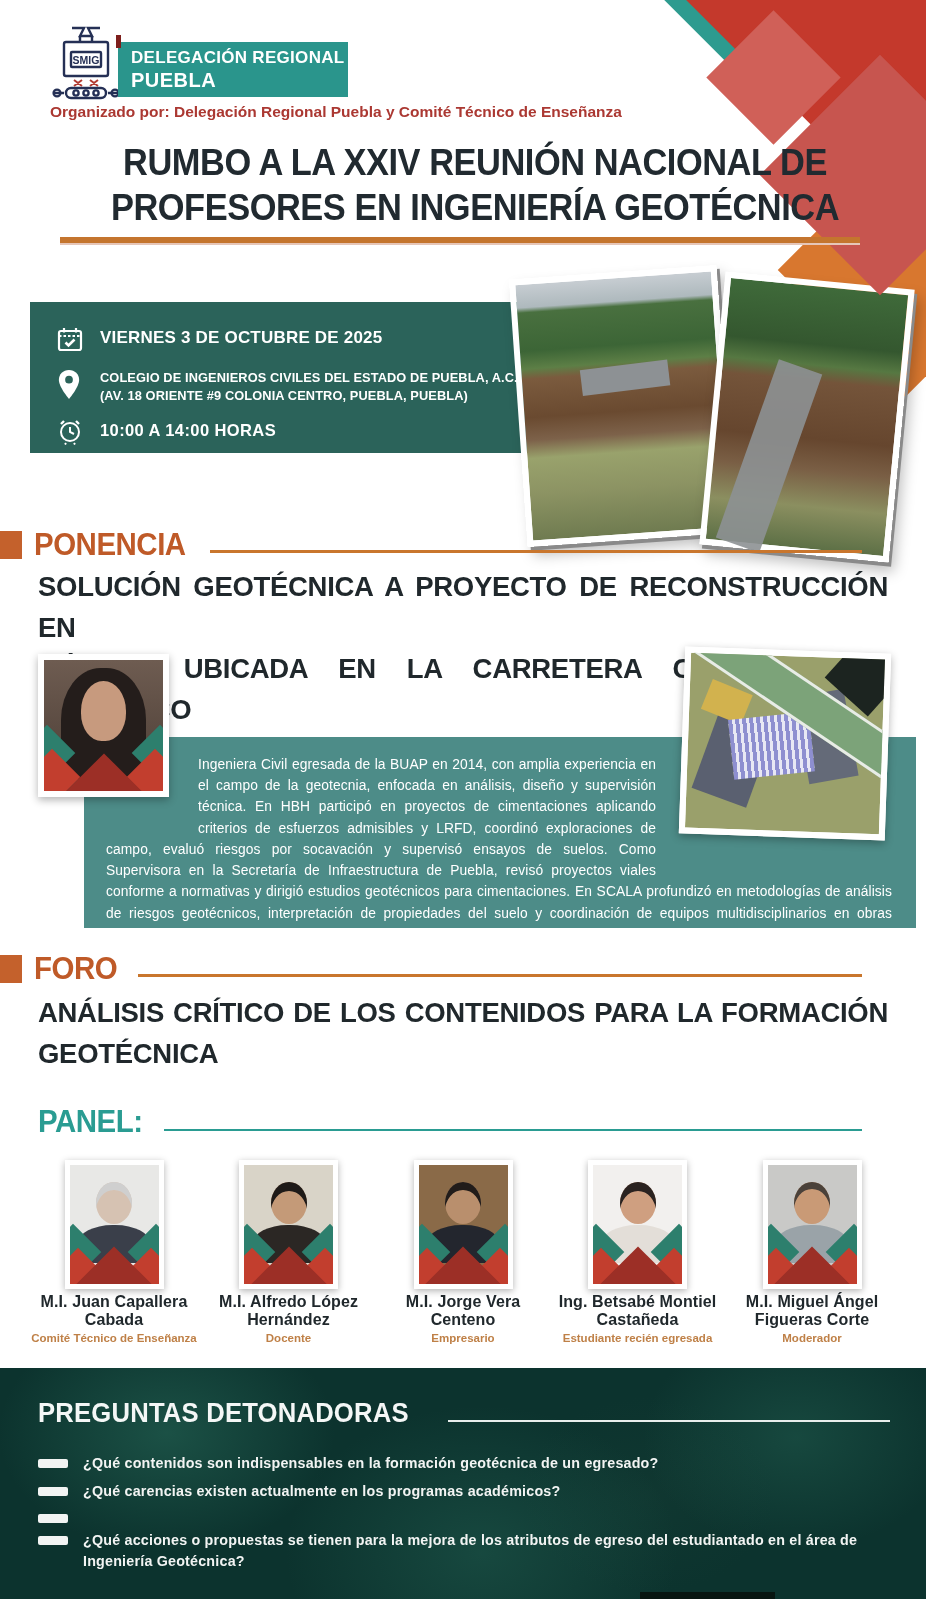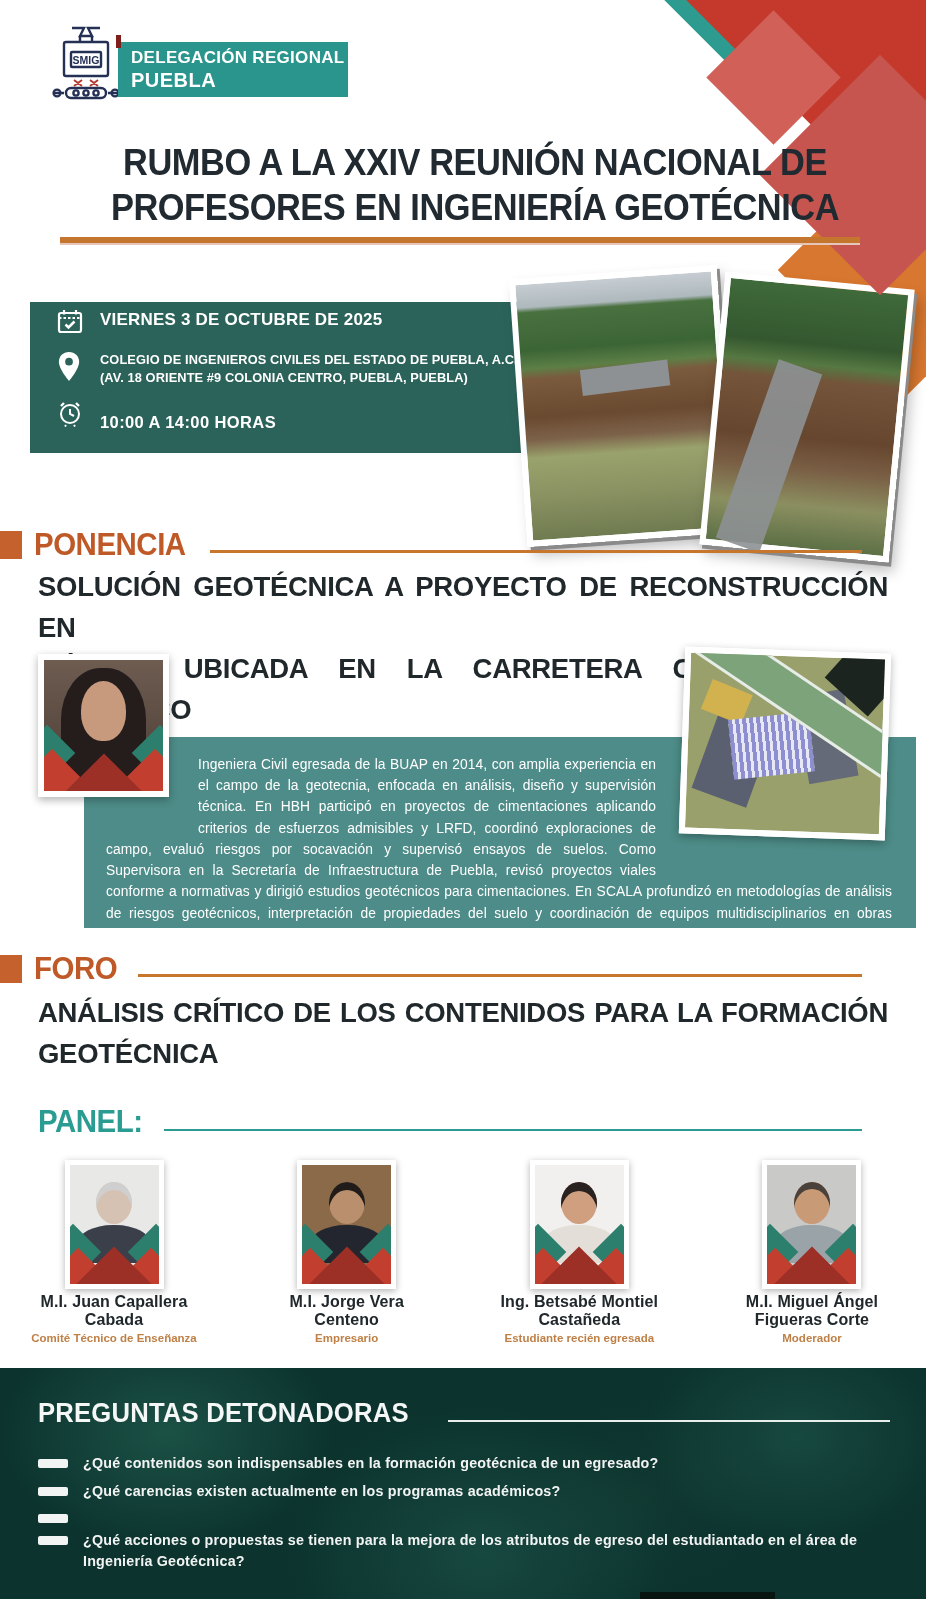--- a/index.html
+++ b/index.html
@@ -27,26 +27,26 @@
 
   
   .main-title{position:absolute;left:0;top:140px;width:926px;text-align:center;color:#212a30;
     font-size:37px;font-weight:800;line-height:45px;letter-spacing:-.5px;z-index:4;padding-left:12px;}
   .main-title .tline{display:block;transform:scaleX(.93);}
   .title-rule{position:absolute;left:60px;top:237px;width:800px;height:6px;background:#c4752e;
     border-bottom:2px solid #e6c6b8;z-index:4;}
 
   
   .event-box{position:absolute;left:30px;top:302px;width:518px;height:151px;background:#2b635a;
-    color:#fff;box-sizing:border-box;padding:4px 14px 0 26px;z-index:1;}
+    color:#fff;box-sizing:border-box;padding:22px 14px 0 26px;z-index:1;}
   .ev-row{display:flex;align-items:flex-start;margin-bottom:11px;}
   .ev-ic{width:30px;flex-shrink:0;margin-right:14px;margin-top:1px;}
   .ev-date{font-size:17px;font-weight:700;letter-spacing:.2px;margin-top:4px;}
   .ev-venue{font-size:12.8px;font-weight:700;line-height:1.4;letter-spacing:.1px;margin-top:1px;}
-  .ev-time{font-size:16.5px;font-weight:700;letter-spacing:.4px;margin-top:15px;}
+  .ev-time{font-size:16.5px;font-weight:700;letter-spacing:.4px;margin-top:5px;}
 
   
   .photo{position:absolute;border:6px solid #fff;box-sizing:border-box;
     box-shadow:3px 4px 0 0 #8a8a8a, 6px 9px 14px rgba(0,0,0,.25);}
   .photo1{left:518px;top:272px;width:208px;height:268px;transform:rotate(-4deg);z-index:2;
     background:linear-gradient(180deg,#c7cdd2 0%,#aeb9bd 9%,#49703f 11%,#3c6536 26%,#5d7f46 33%,
       #7b5b3e 37%,#6a4a30 52%,#7d624a 61%,#99a26c 68%,#8c9363 82%,#6f7b50 100%);}
   .photo2{left:712px;top:280px;width:190px;height:274px;transform:rotate(5.5deg);z-index:3;
     background:linear-gradient(180deg,#3f6a3a 0%,#34572f 22%,#567842 30%,#74543a 36%,#66462e 58%,
       #7a5f45 70%,#8b8f60 84%,#5d7046 100%);}
@@ -177,20 +177,21 @@
       </g>
     </svg>
   </div>
 
   <div class="badge">
     <div class="badge-accent"></div>
     <div class="l1">DELEGACIÓN REGIONAL</div>
     <div class="l2">PUEBLA</div>
   </div>
 
+  <div class="organized">Organizado por: Delegación Regional Puebla y Comité Técnico de Enseñanza</div>
 
   <div class="main-title">
     <span class="tline">RUMBO A LA XXIV REUNIÓN NACIONAL DE</span>
     <span class="tline">PROFESORES EN INGENIERÍA GEOTÉCNICA</span>
   </div>
   <div class="title-rule"></div>
 
   <div class="event-box">
     <div class="ev-row">
       <span class="ev-ic">
@@ -306,20 +307,37 @@
               <span class="g gtr"></span>
               <span class="g grr"></span>
               <span class="g gc"></span>
             </div>
         </div>
       </div>
       <div class="name">M.I. Juan Capallera Cabada</div>
       <div class="role">Comité Técnico de Enseñanza</div>
     </div>
     <div class="member">
+      <div class="pframe m2">
+        <div class="pinner">
+            <div class="head"></div>
+            <div class="torso"></div>
+          <div class="geo">
+              <span class="g gtl"></span>
+              <span class="g grl"></span>
+              <span class="g gtr"></span>
+              <span class="g grr"></span>
+              <span class="g gc"></span>
+            </div>
+        </div>
+      </div>
+      <div class="name">M.I. Alfredo López Hernández</div>
+      <div class="role">Docente</div>
+    </div>
+    <div class="member">
       <div class="pframe m3">
         <div class="pinner">
             <div class="head"></div>
             <div class="torso"></div>
           <div class="geo">
               <span class="g gtl"></span>
               <span class="g grl"></span>
               <span class="g gtr"></span>
               <span class="g grr"></span>
               <span class="g gc"></span>

